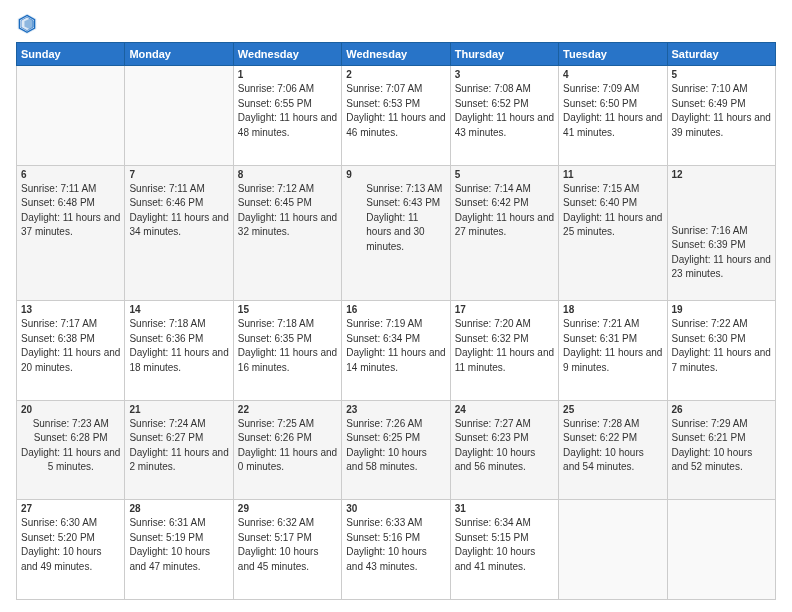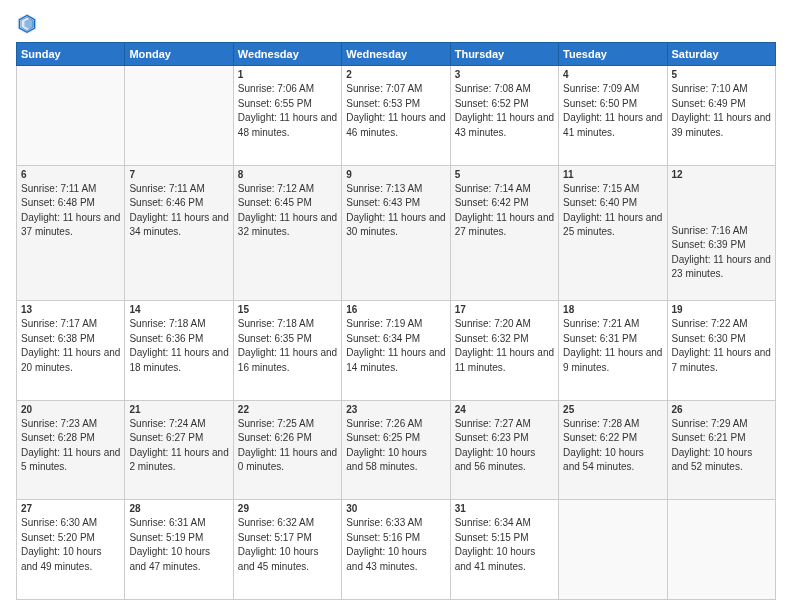--- a/index.html
+++ b/index.html
@@ -180,21 +180,21 @@
 Daylight: 11 hours and 34 minutes.</div>
           </td>
           <td>
             <span class="day-number">8</span>
             <div class="day-info" style="white-space: pre-line;">Sunrise: 7:12 AM
 Sunset: 6:45 PM
 Daylight: 11 hours and 32 minutes.</div>
           </td>
           <td>
             <span class="day-number">9</span>
-            <div class="day-info" style="white-space: pre-line;">Sunrise: 7:13 AM
+            <div class="day-info" style="white-space: pre-line; margin-left: 20px;">Sunrise: 7:13 AM
 Sunset: 6:43 PM
 Daylight: 11 hours and 30 minutes.</div>
           </td>
           <td>
             <span class="day-number">5</span>
             <div class="day-info" style="white-space: pre-line;">Sunrise: 7:14 AM
 Sunset: 6:42 PM
 Daylight: 11 hours and 27 minutes.</div>
           </td>
           <td>
@@ -250,21 +250,21 @@
           <td>
             <span class="day-number">19</span>
             <div class="day-info" style="white-space: pre-line;">Sunrise: 7:22 AM
 Sunset: 6:30 PM
 Daylight: 11 hours and 7 minutes.</div>
           </td>
         </tr>
         <tr>
           <td>
             <span class="day-number">20</span>
-            <div class="day-info" style="white-space: pre-line;">Sunrise: 7:23 AM
+            <div class="day-info" style="white-space: pre-line; text-align: center;">Sunrise: 7:23 AM
 Sunset: 6:28 PM
 Daylight: 11 hours and 5 minutes.</div>
           </td>
           <td>
             <span class="day-number">21</span>
             <div class="day-info" style="white-space: pre-line;">Sunrise: 7:24 AM
 Sunset: 6:27 PM
 Daylight: 11 hours and 2 minutes.</div>
           </td>
           <td>

